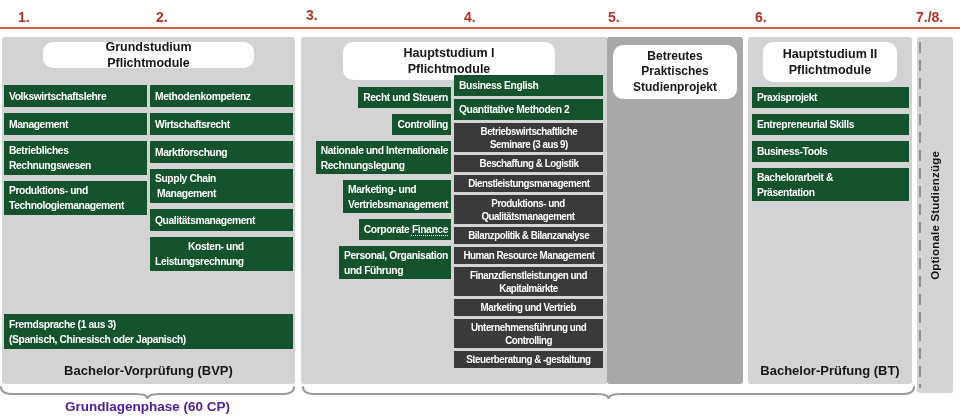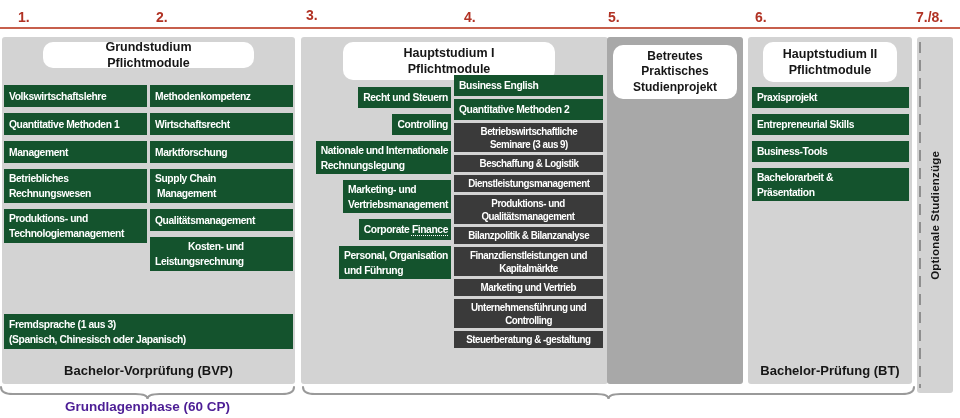--- a/index.html
+++ b/index.html
@@ -76,21 +76,20 @@
   <span class="sem s5">5.</span>
   <span class="sem s6">6.</span>
   <span class="sem s7">7./8.</span>
   <div class="topline"></div>
 
   <section class="panel p1">
     <div class="hdr hdr1">Grundstudium
 Pflichtmodule</div>
     <div class="col colA1">
       <div class="box h22">Volkswirtschaftslehre</div>
-      <div class="box h22">Quantitative Methoden 1</div>
       <div class="box h22">Management</div>
       <div class="box h34">Betriebliches
 Rechnungswesen</div>
       <div class="box h34">Produktions- und
 Technologiemanagement</div>
     </div>
     <div class="col colB1">
       <div class="box h22">Methodenkompetenz</div>
       <div class="box h22">Wirtschaftsrecht</div>
       <div class="box h22">Marktforschung</div>
@@ -122,20 +121,21 @@
     <div class="col colB2">
       <div class="box h21">Business English</div>
       <div class="box h21">Quantitative Methoden 2</div>
       <div class="box dark d29"><span>Betriebswirtschaftliche
 Seminare (3 aus 9)</span></div>
       <div class="box dark d17"><span>Beschaffung &amp; Logistik</span></div>
       <div class="box dark d17"><span>Dienstleistungsmanagement</span></div>
       <div class="box dark d29"><span>Produktions- und
 Qualitätsmanagement</span></div>
       <div class="box dark d17"><span>Bilanzpolitik &amp; Bilanzanalyse</span></div>
+      <div class="box dark d17"><span>Human Resource Management</span></div>
       <div class="box dark d29"><span>Finanzdienstleistungen und
 Kapitalmärkte</span></div>
       <div class="box dark d17"><span>Marketing und Vertrieb</span></div>
       <div class="box dark d29"><span>Unternehmensführung und
 Controlling</span></div>
       <div class="box dark d17"><span>Steuerberatung &amp; -gestaltung</span></div>
     </div>
   </section>
 
   <section class="panel p5">

